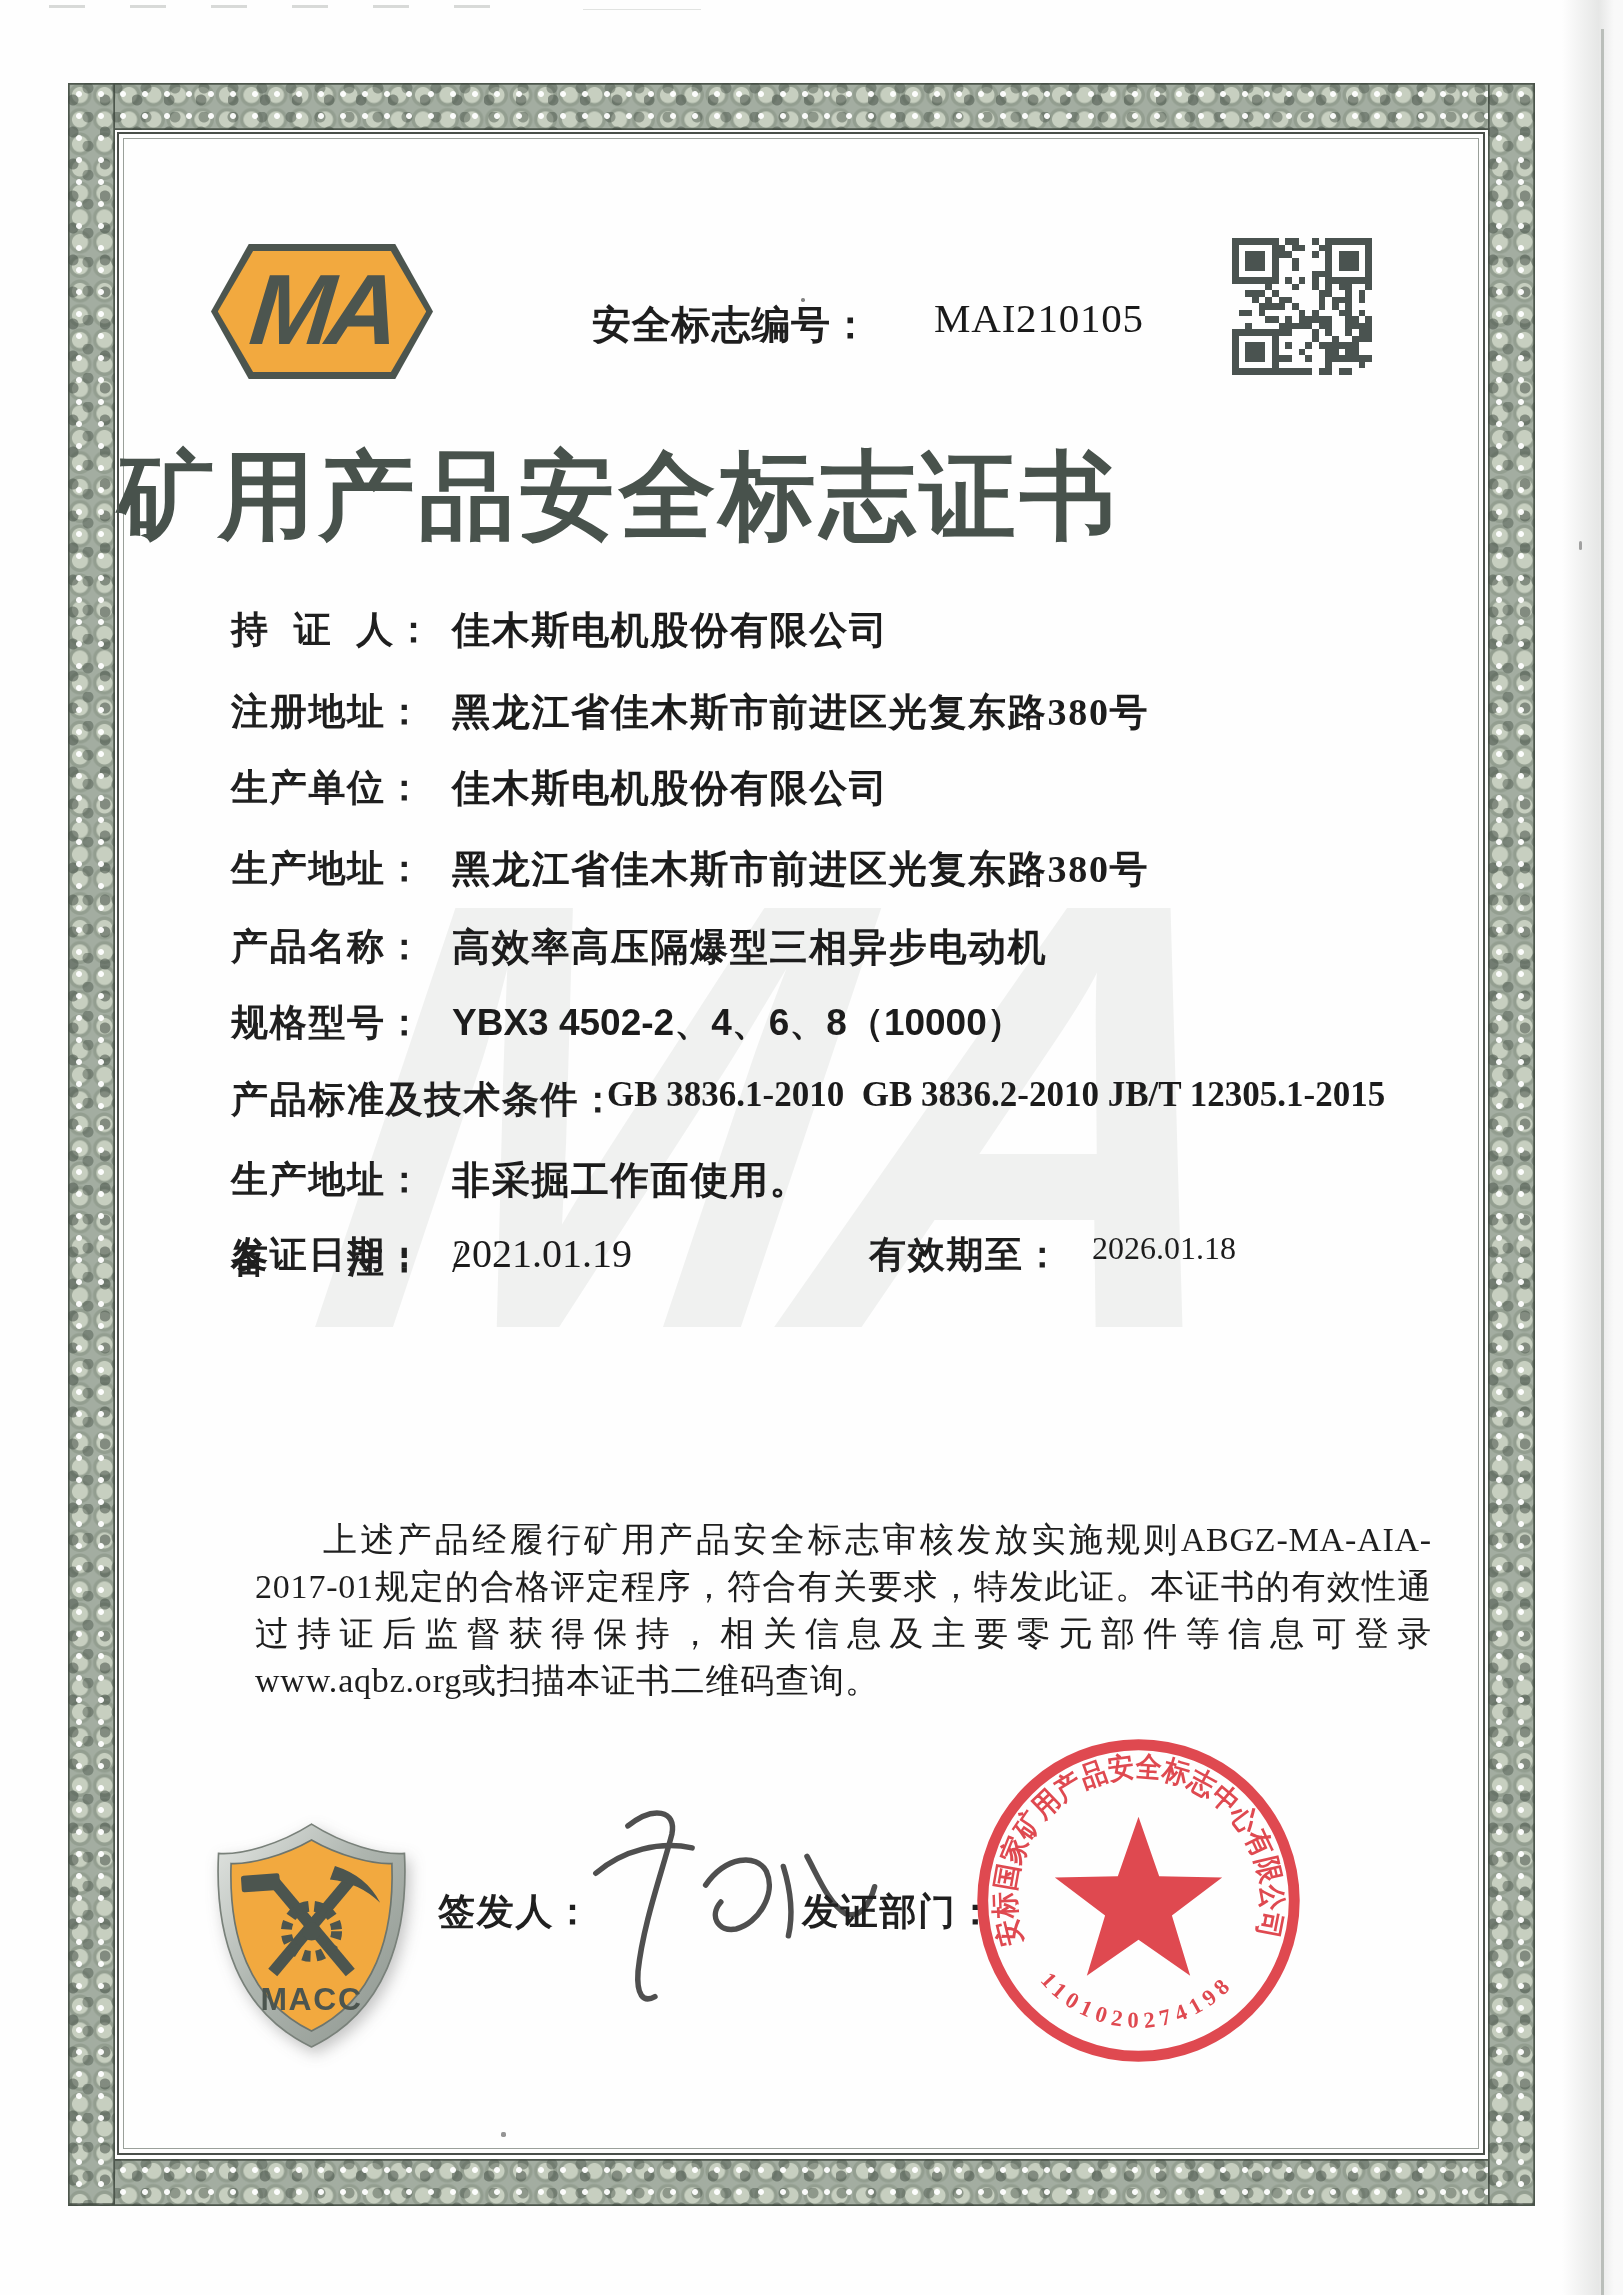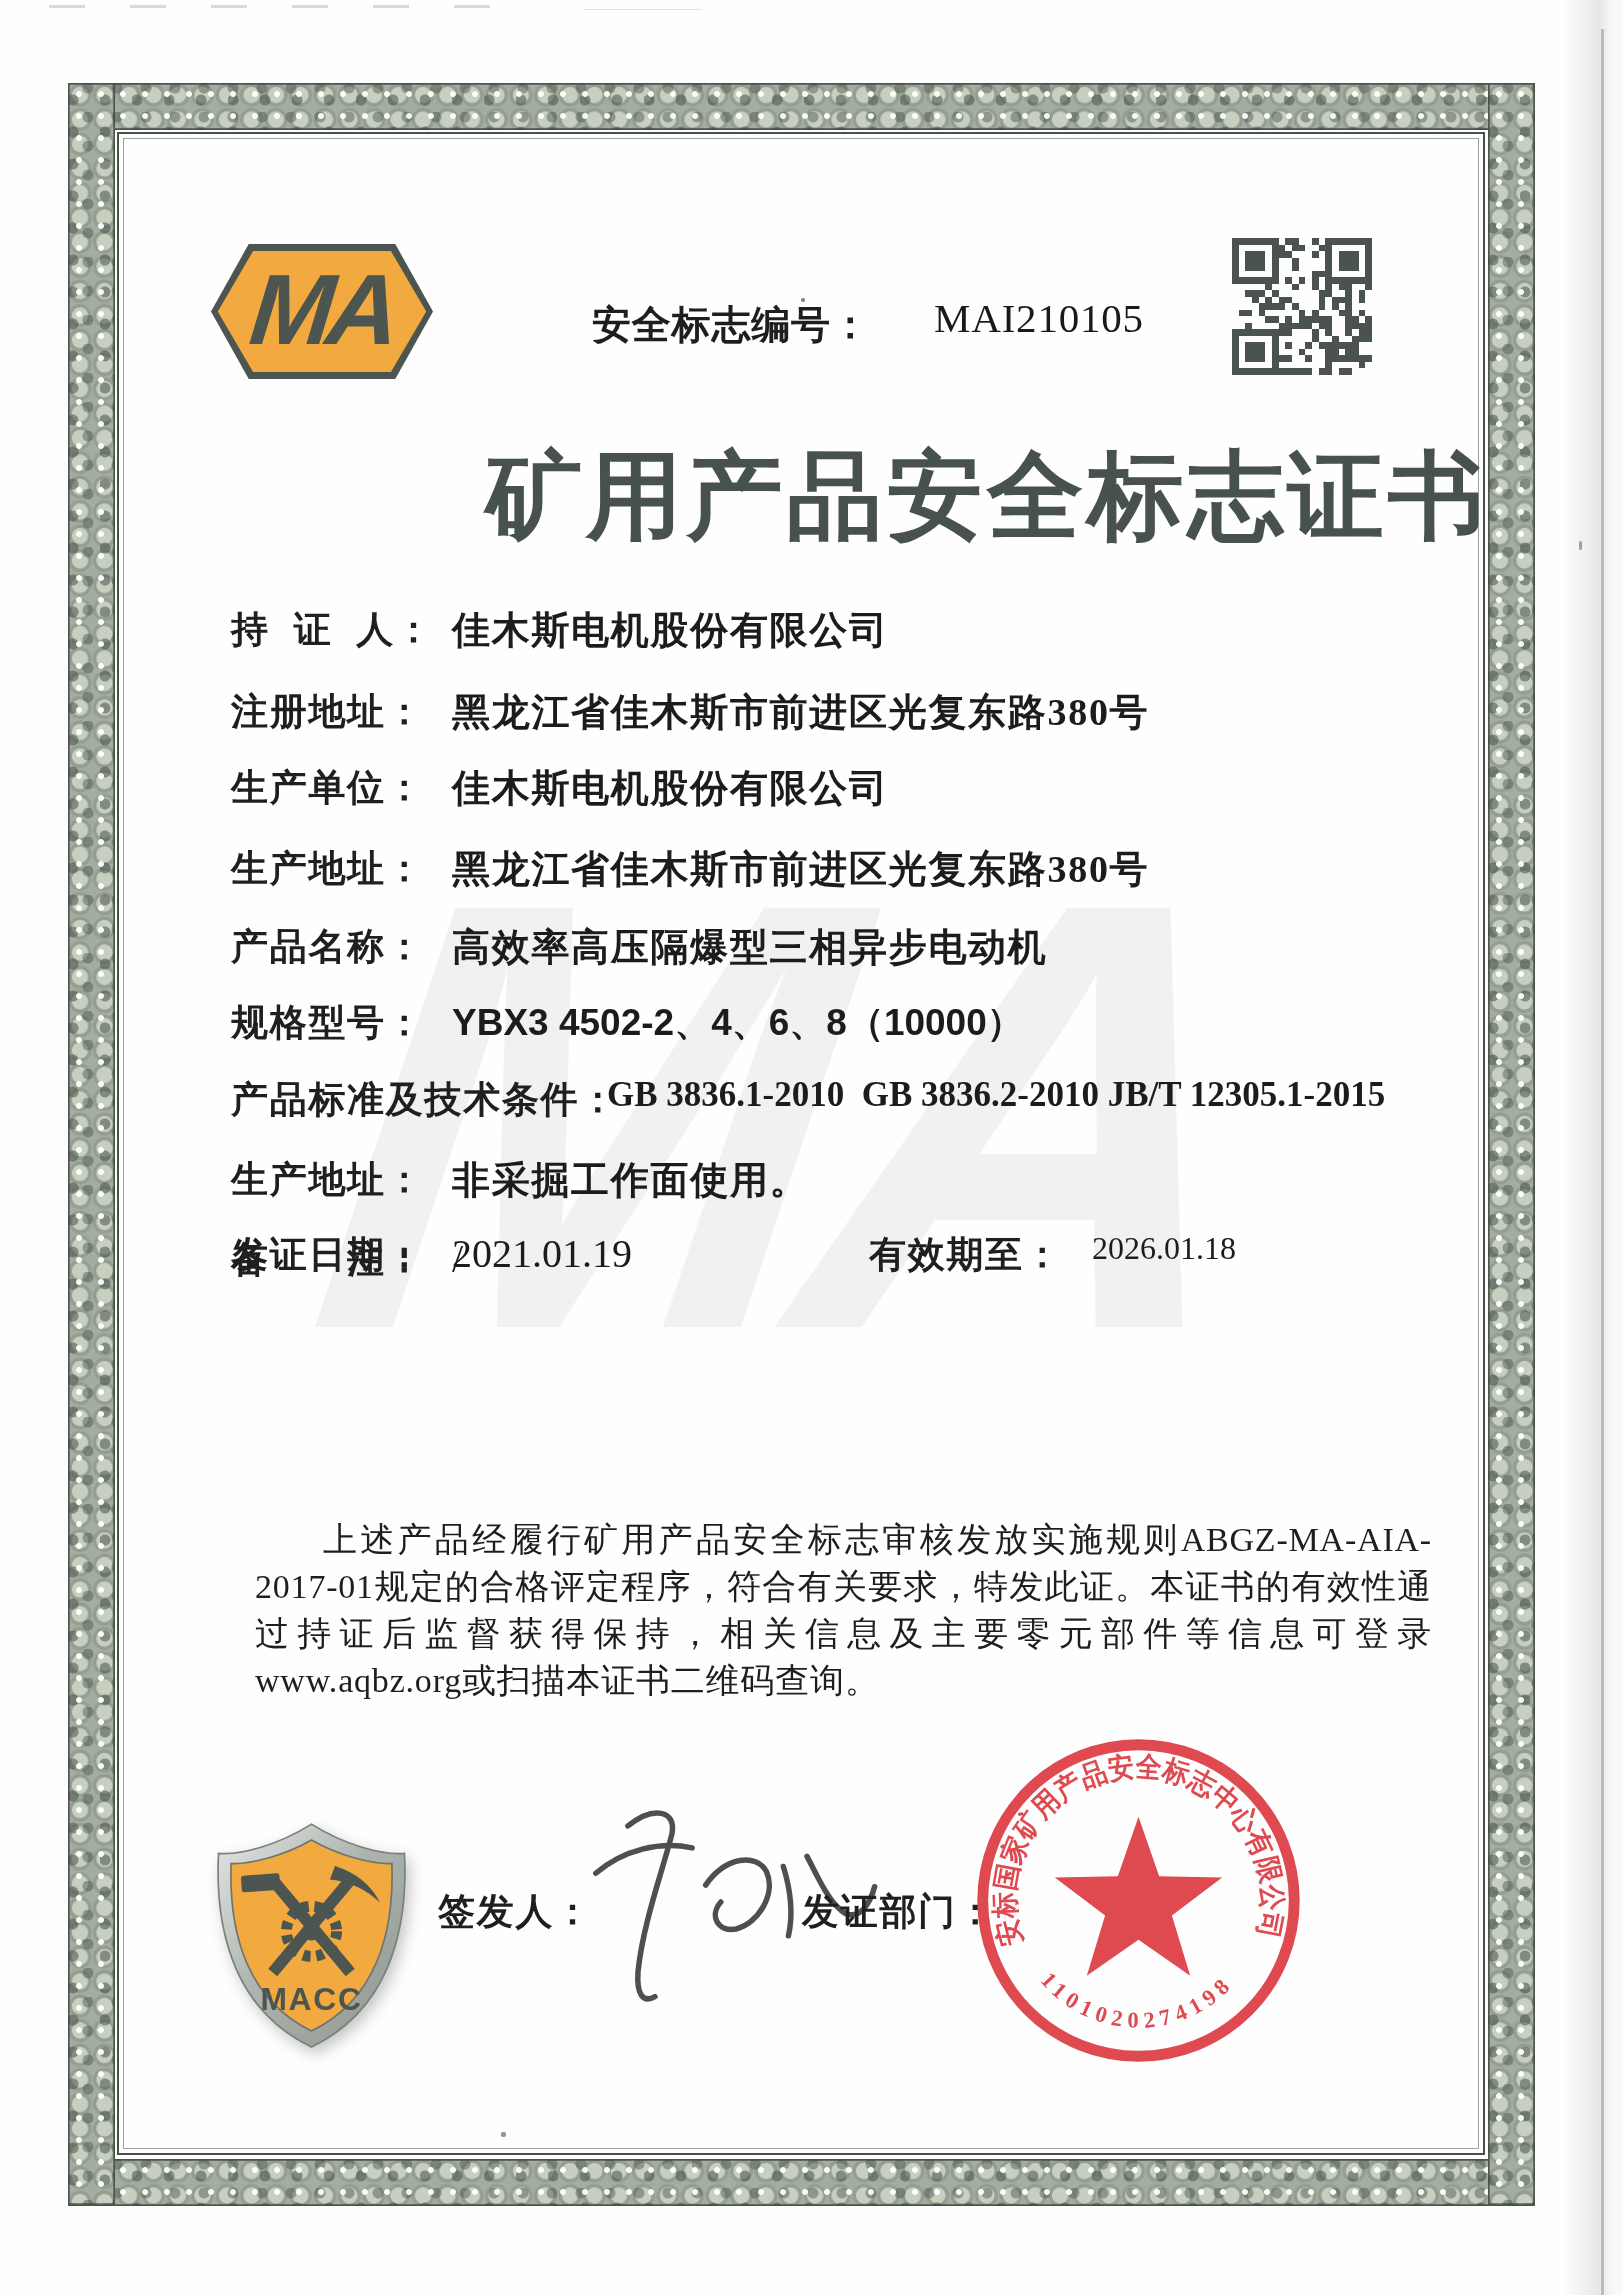--- a/index.html
+++ b/index.html
@@ -61,21 +61,21 @@
   .mark-no-label{position:absolute;left:592px;top:298px;font-size:39px;font-weight:700;
     letter-spacing:0.8px;color:#1e1e1e;}
   .mark-no-value{position:absolute;left:886px;top:294px;font-family:"Liberation Serif",serif;
     font-size:41px;color:#1a1a1a;letter-spacing:0.8px;margin-left:48px;}
   .qr{position:absolute;left:1232px;top:238px;width:140px;height:137px;
     display:grid;grid-template-columns:repeat(21,1fr);grid-template-rows:repeat(21,1fr);}
   .qr i{display:block;}
   .qr i.on{background:#4a5350;}
 
   
-  .cert-title{position:absolute;left:118px;top:433px;width:1370px;text-align:right;
+  .cert-title{position:absolute;left:118px;top:433px;width:1370px;text-align:left;
     font-family:"Liberation Serif","DejaVu Serif",serif;font-weight:900;
     font-size:96px;letter-spacing:4.2px;color:#48524c;}
 
   
   .row{position:absolute;left:0;width:1623px;height:51px;}
   .lab{position:absolute;left:231px;top:0;font-size:37px;font-weight:700;
     letter-spacing:1.7px;color:#1f1f1f;white-space:pre;}
   .val{position:absolute;left:452px;top:0;white-space:pre;color:#1c1c1c;}
   .v-cn{font-family:"Liberation Serif",serif;font-weight:600;font-size:38px;letter-spacing:1.7px;}
   .v-model{font-family:"Liberation Sans",sans-serif;font-weight:700;font-size:37px;}

